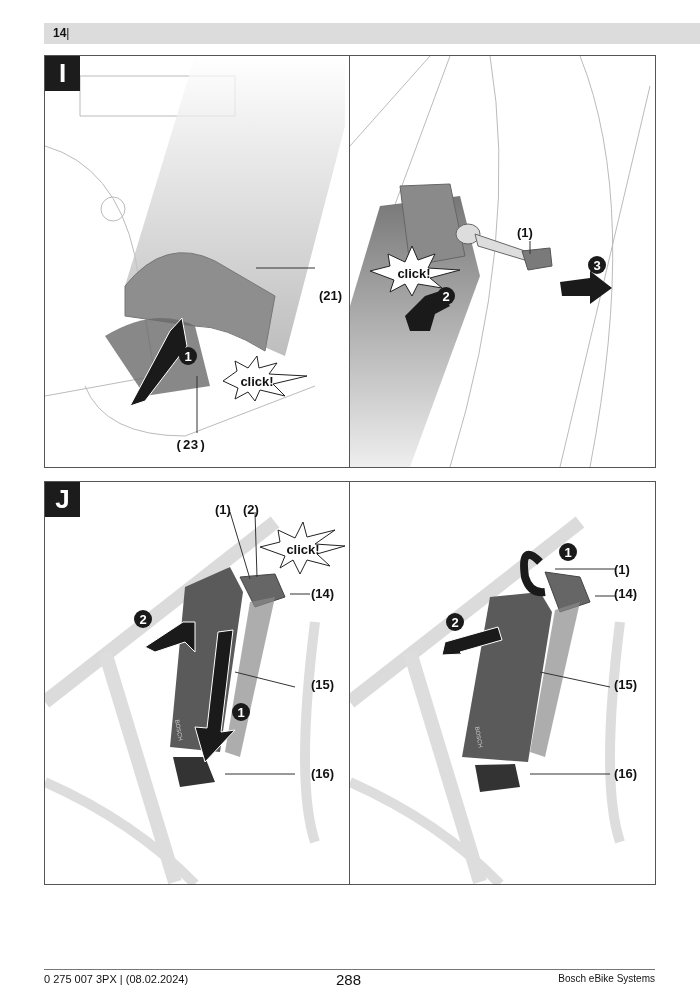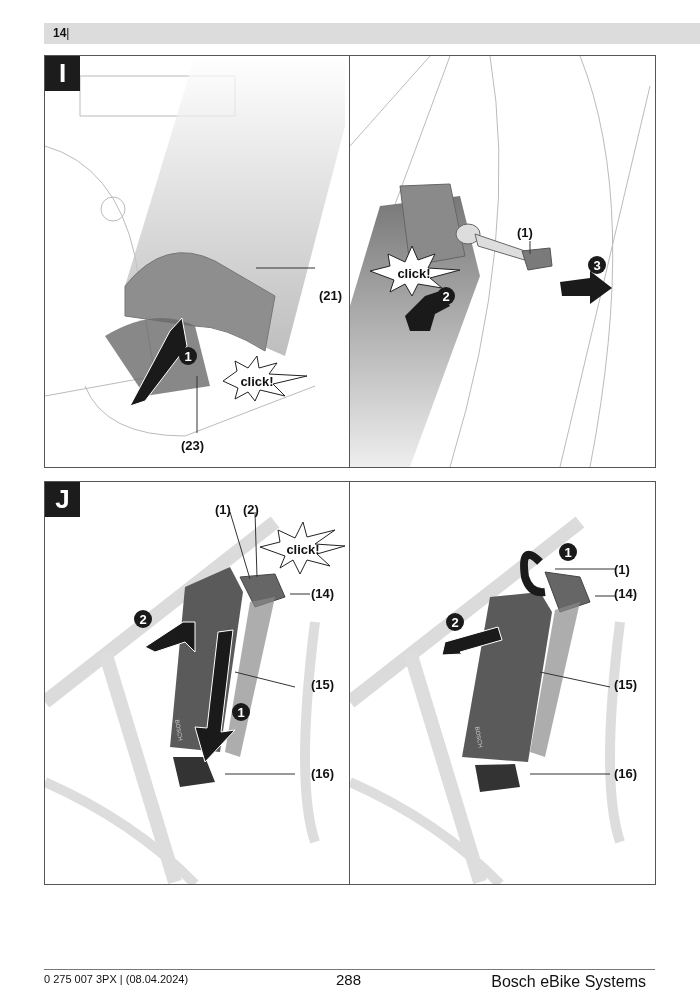--- a/index.html
+++ b/index.html
@@ -12,21 +12,21 @@
   .divider{position:absolute;left:304px;top:0;bottom:0;width:1px;background:#555;}
   .fig-label{position:absolute;left:0;top:0;width:35px;height:35px;background:#1c1c1c;color:#fff;font-size:26px;font-weight:bold;display:flex;align-items:center;justify-content:center;z-index:5;}
   .panel{position:absolute;top:0;bottom:0;width:304px;}
   .panel.left{left:0;}
   .panel.right{left:305px;}
   .panel svg{position:absolute;left:0;top:0;}
   .callout{position:absolute;font-size:13px;font-weight:bold;color:#111;white-space:nowrap;}
   .footer-rule{position:absolute;left:44px;top:969px;width:611px;height:1px;background:#777;}
   .footer-left{position:absolute;left:44px;top:973px;font-size:11px;}
   .footer-center{position:absolute;left:336px;top:971px;font-size:15px;font-weight:normal;}
-  .footer-right{position:absolute;right:54px;top:973px;font-size:16px;}
+  .footer-right{position:absolute;right:45px;top:973px;font-size:10px;}
 </style>
 </head>
 <body>
 
 <div class="header-bar">
   <span class="page-num-top"><span>14</span><span style="font-weight:normal;">|</span></span>
 </div>
 
 <div class="figure fig-i">
   <div class="fig-label">I</div>
@@ -49,21 +49,21 @@
       <path d="M40,330 Q60,380 140,380 L270,330" fill="none" stroke="#bbb"></path>
       <line x1="211" y1="212" x2="270" y2="212" stroke="#333"></line>
       <line x1="152" y1="320" x2="152" y2="377" stroke="#333"></line>
       <polygon points="85,350 125,275 137,262 142,290 100,345" fill="#1a1a1a" stroke="#fff" stroke-width="1"></polygon>
       <circle cx="143" cy="300" r="9" fill="#1a1a1a"></circle>
       <text x="143" y="305" font-size="13" font-weight="bold" fill="#fff" text-anchor="middle" font-family="Liberation Sans, sans-serif">1</text>
       <polygon points="178,325 192,315 190,305 203,312 212,300 214,312 232,307 224,318 262,320 228,328 240,340 215,334 210,345 203,336 190,343 193,332" fill="#fff" stroke="#222"></polygon>
       <text x="212" y="330" font-size="13" font-weight="bold" fill="#111" text-anchor="middle" font-family="Liberation Sans, sans-serif">click!</text>
     </svg>
     <span class="callout" style="left:274px;top:204px;margin-top:28px;">(21)</span>
-    <span class="callout" style="left:136px;top:382px;">(23)</span>
+    <span class="callout" style="left:130px;top:382px;font-family:Liberation Mono, monospace;">(23)</span>
   </div>
 
   <div class="panel right">
     <svg width="304" height="411">
       <defs>
         <linearGradient id="gI2" x1="0" y1="0" x2="0" y2="1">
           <stop offset="0" stop-color="#777"></stop>
             <stop offset="1" stop-color="#eee"></stop>
         </linearGradient>
       </defs>
@@ -150,15 +150,15 @@
       <line x1="180" y1="292" x2="260" y2="292" stroke="#333"></line>
     </svg>
     <span class="callout" style="left:264px;top:80px;">(1)</span>
     <span class="callout" style="left:264px;top:104px;">(14)</span>
     <span class="callout" style="left:264px;top:195px;">(15)</span>
     <span class="callout" style="left:264px;top:284px;">(16)</span>
   </div>
 </div>
 
 <div class="footer-rule"></div>
-<span class="footer-left">0 275 007 3PX | (08.04.2024)</span>
+<span class="footer-left">0 275 007 3PX | (08.02.2024)</span>
 <span class="footer-center">288</span>
 <span class="footer-right">Bosch eBike Systems</span>
 
 </body></html>

